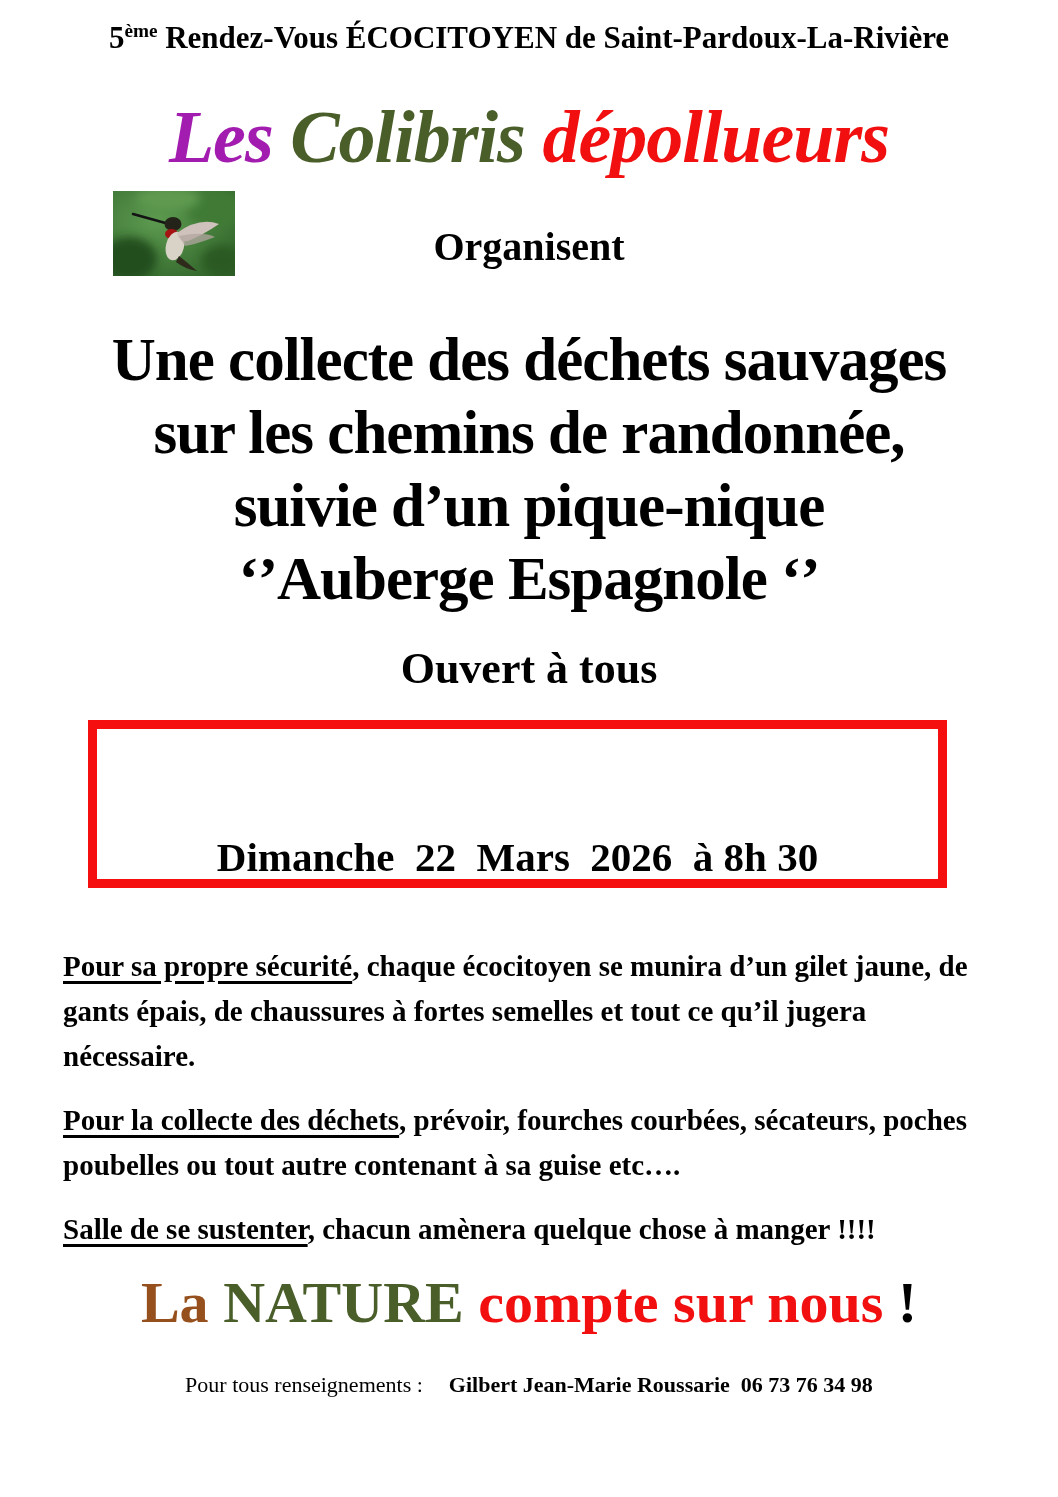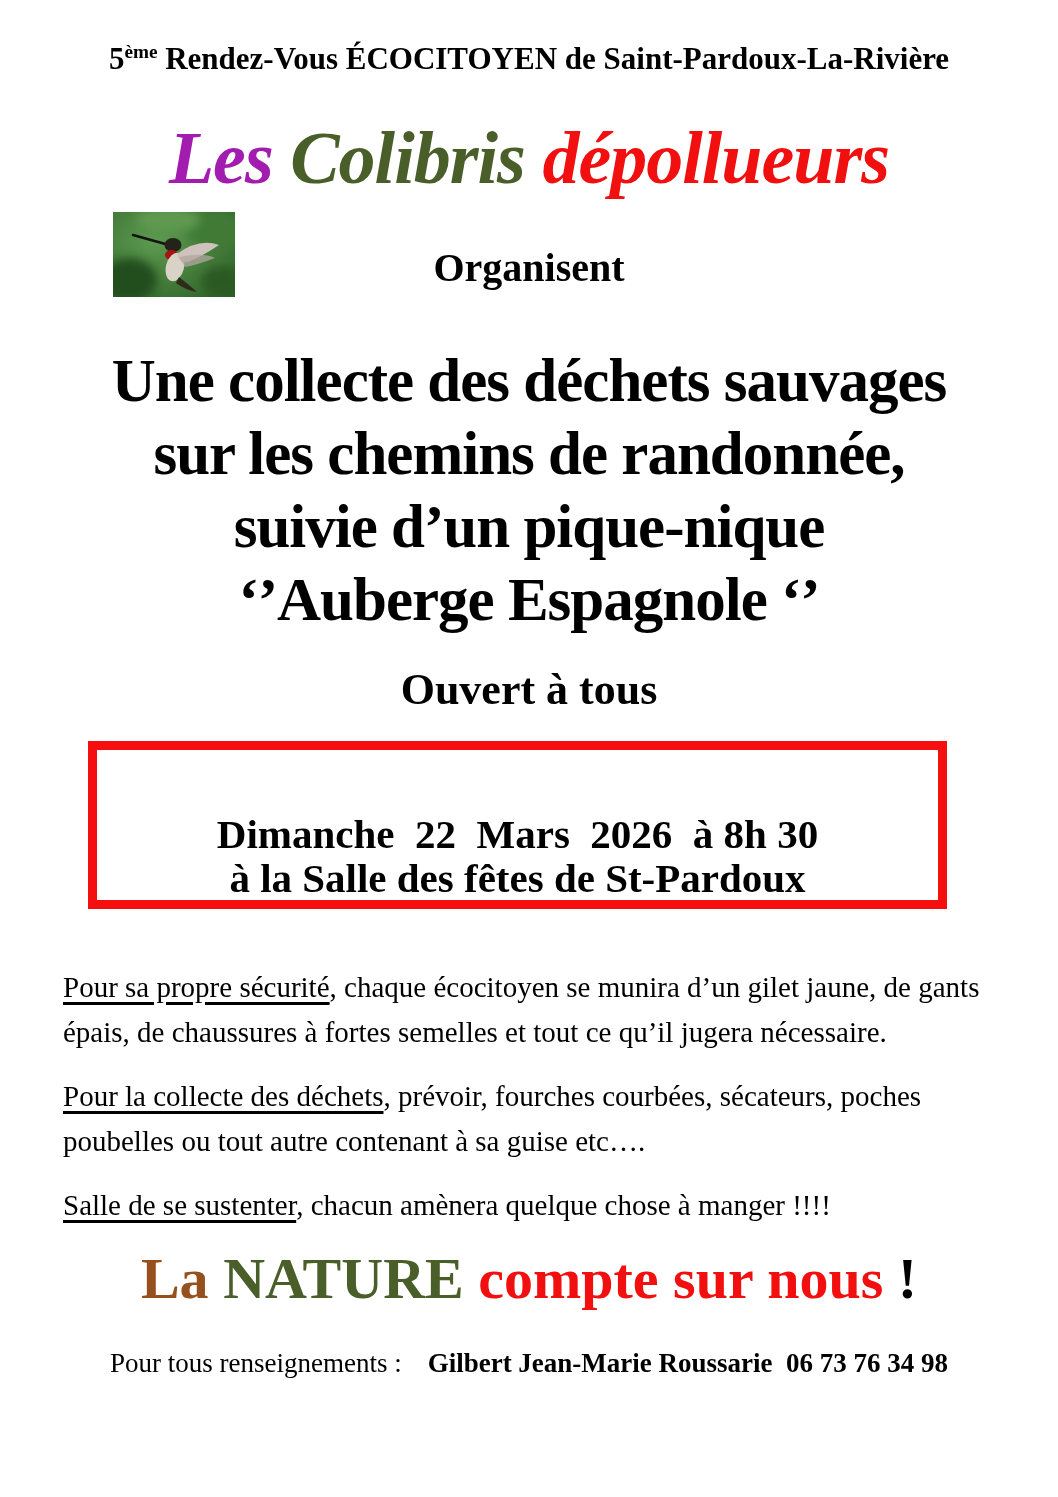--- a/index.html
+++ b/index.html
@@ -2,21 +2,21 @@
 <html><head>
 <meta charset="utf-8">
 <style>
   html,body{margin:0;padding:0;background:#888;}
   .page{
     width:1058px;height:1497px;background:#ffffff;position:relative;
     margin:0 auto;overflow:hidden;
     font-family:"Liberation Serif","DejaVu Serif",serif;color:#000;
   }
   .header-line{
-    padding-top:33px;text-align:center;font-size:31px;font-weight:bold;line-height:38px;
+    padding-top:12px;text-align:center;font-size:31px;font-weight:bold;line-height:38px;
   }
   .header-line sup{font-size:0.62em;vertical-align:super;}
   .title-line{
     margin-top:30px;text-align:center;font-size:74px;font-weight:bold;font-style:italic;
     line-height:100px;letter-spacing:-1px;white-space:nowrap;
   }
   .c-orange{color:#a21caf;}
   .c-olive{color:#4a5e2a;}
   .c-red{color:#f10f0f;}
   .c-brown{color:#96501e;}
@@ -26,25 +26,25 @@
   .event-heading{margin-top:40px;text-align:center;font-size:61px;font-weight:bold;
     line-height:73px;letter-spacing:-1px;}
   .open-line{margin-top:28px;text-align:center;font-size:44px;font-weight:bold;}
   .date-box{
     margin:26px 0 0 88px;width:841px;height:150px;border:9px solid #f50f0f;
     display:flex;flex-direction:column;justify-content:flex-end;
   }
   .date-box .box-line{text-align:center;font-size:41px;font-weight:bold;line-height:44px;}
   .pre{white-space:pre-wrap;}
   .paragraphs{margin:56px 58px 0 63px;}
-  .paragraphs p{margin:0;font-size:29px;font-weight:normal;line-height:45px;text-align:left;}
+  .paragraphs p{margin:0;font-size:29px;font-weight:bold;line-height:45px;text-align:left;}
   .paragraphs p + p{margin-top:19px;}
   .lead-underline{text-decoration:underline;text-decoration-thickness:3px;text-underline-offset:5px;}
   .closing-line{margin-top:16px;text-align:center;font-size:58px;font-weight:bold;line-height:70px;white-space:nowrap;}
-  .footer-line{margin-top:34px;text-align:center;font-size:27px;}
+  .footer-line{margin-top:34px;text-align:center;font-size:22px;}
   .footer-line .contact{font-weight:bold;margin-left:26px;}
 </style>
 </head>
 <body>
 
 <div class="page">
 
   <div class="header-line"><span>5</span><sup>ème</sup><span> Rendez-Vous ÉCOCITOYEN de Saint-Pardoux-La-Rivière</span></div>
 
   <div class="title-line"><span class="c-orange">Les </span><span class="c-olive">Colibris </span><span class="c-red">dépollueurs</span></div>
@@ -80,21 +80,20 @@
     <div>Une collecte des déchets sauvages</div>
     <div>sur les chemins de randonnée,</div>
     <div>suivie d’un pique-nique</div>
     <div>‘’Auberge Espagnole ‘’</div>
   </div>
 
   <div class="open-line">Ouvert à tous</div>
 
   <div class="date-box">
     <div class="box-line pre">Dimanche  22  Mars  2026  à 8h 30</div>
-    <div class="box-line">à la Salle des fêtes de St-Pardoux</div>
   </div>
 
   <div class="paragraphs">
     <p><span class="lead-underline">Pour sa propre sécurité</span><span>, chaque écocitoyen se munira d’un gilet jaune, de gants épais, de chaussures à fortes semelles et tout ce qu’il jugera nécessaire.</span></p>
     <p><span class="lead-underline">Pour la collecte des déchets</span><span>, prévoir, fourches courbées, sécateurs, poches poubelles ou tout autre contenant à sa guise etc….</span></p>
     <p><span class="lead-underline">Salle de se sustenter</span><span>, chacun amènera quelque chose à manger !!!!</span></p>
   </div>
 
   <div class="closing-line"><span class="c-brown">La </span><span class="c-olive">NATURE </span><span class="c-red">compte sur nous </span><span>!</span></div>
 

